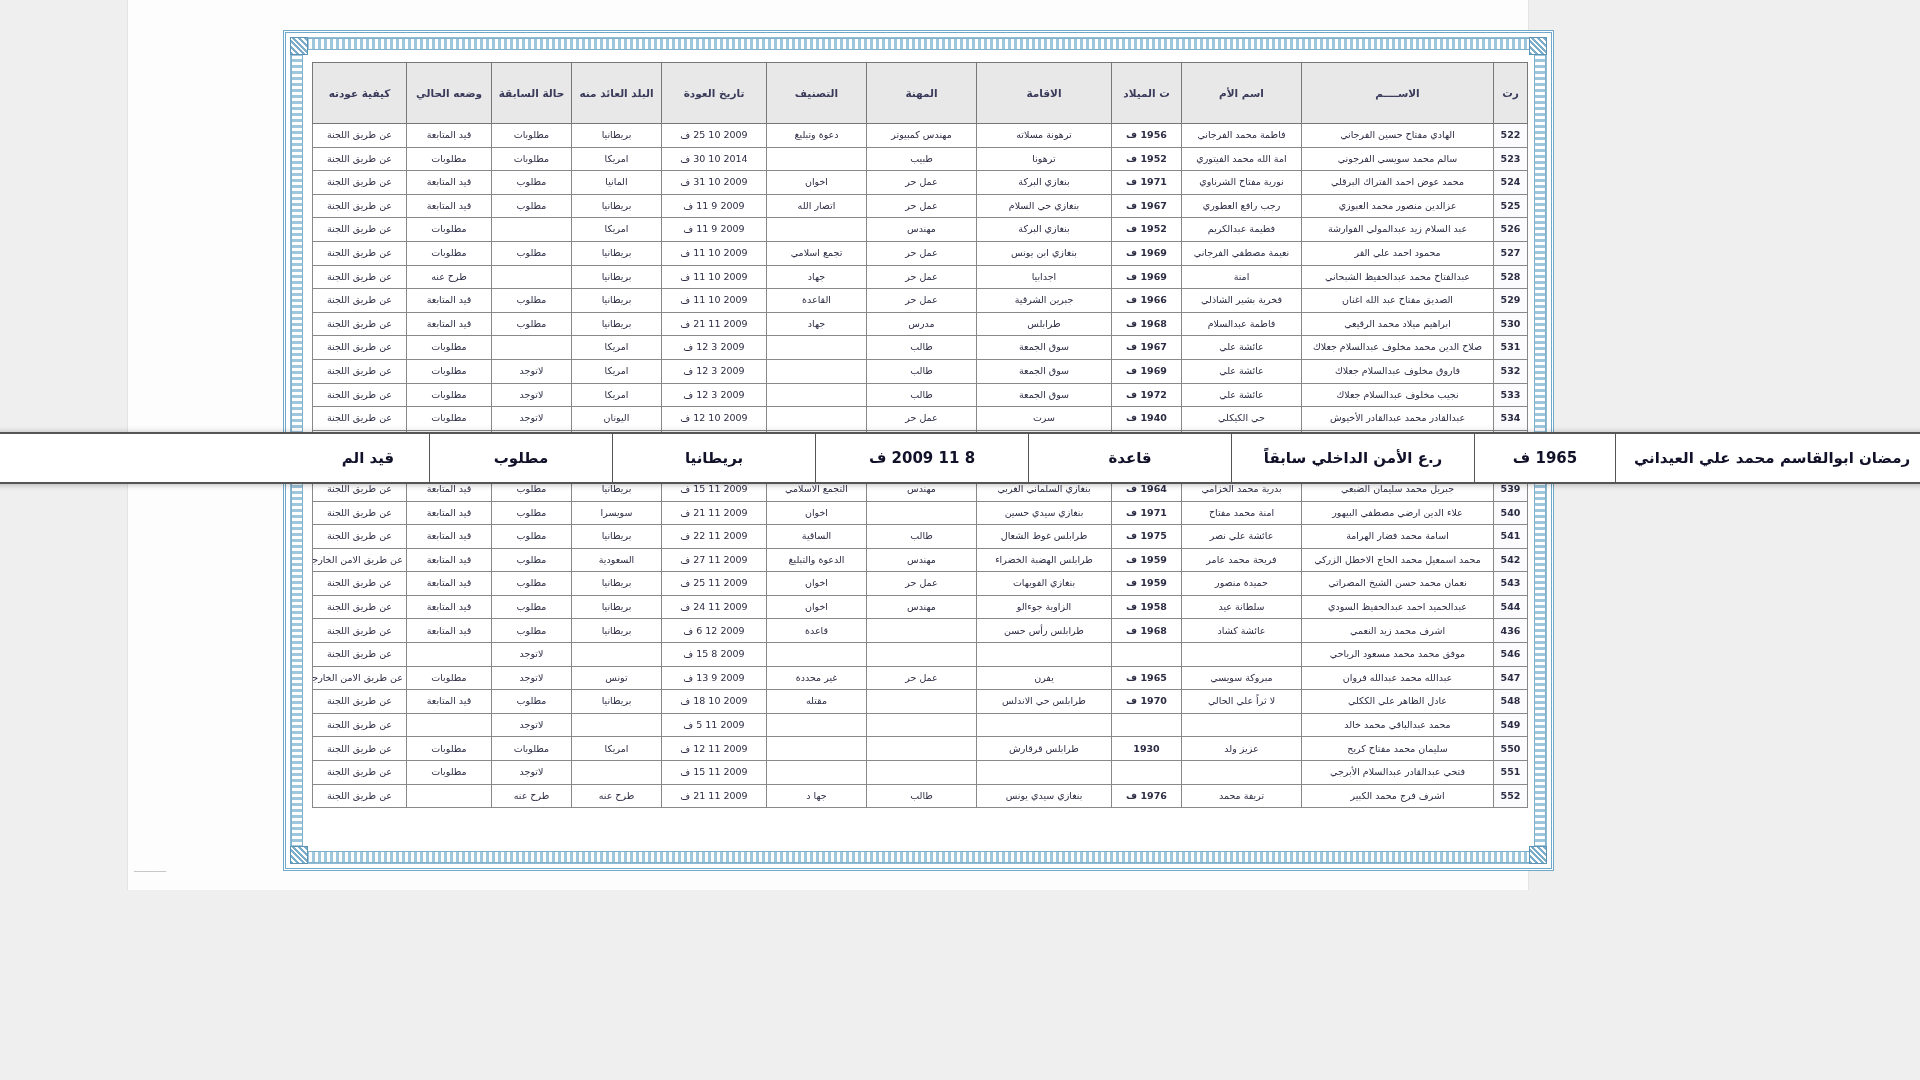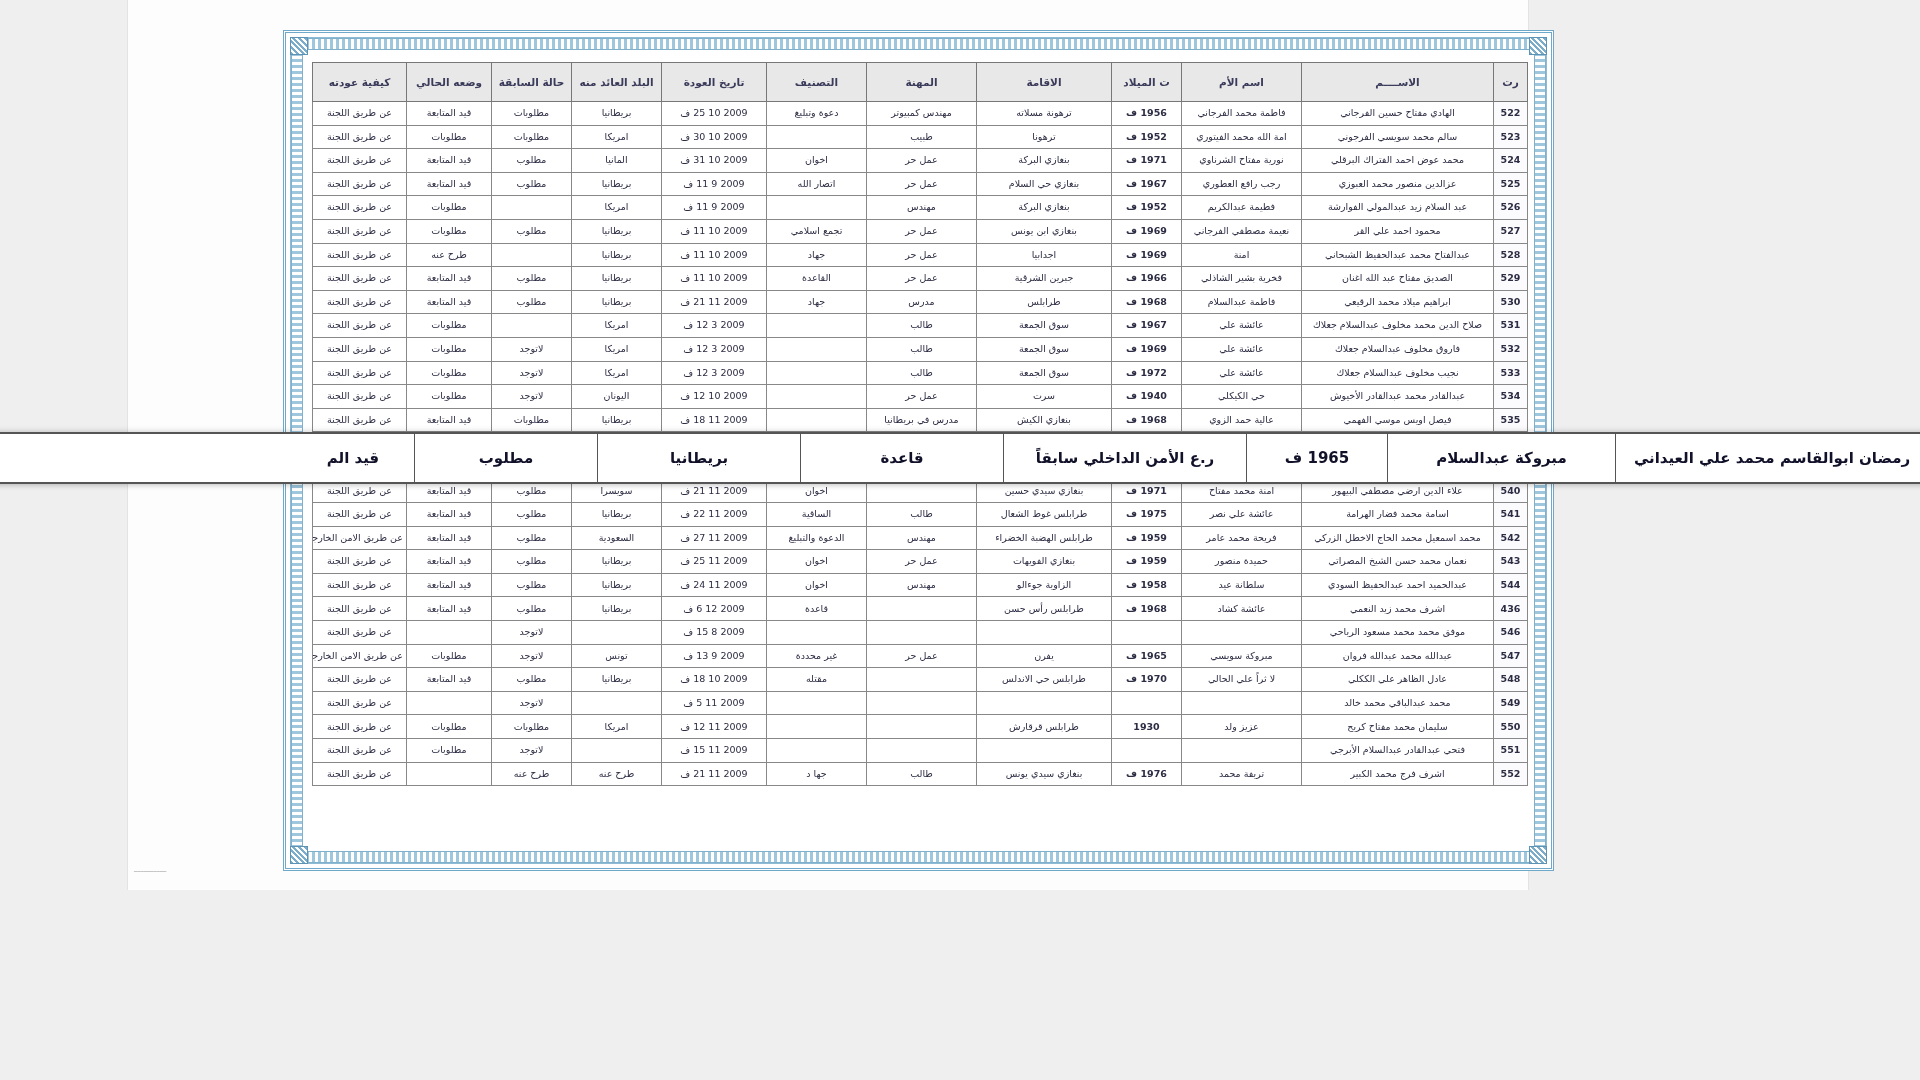--- a/index.html
+++ b/index.html
@@ -69,21 +69,21 @@
   table.records{
     border-collapse:collapse;width:1215px;
     table-layout:fixed;
     background:#ffffff;
     font-family:"DejaVu Sans","Liberation Sans",sans-serif;
   }
   table.records th{
     background:#e8e8e8;
     border:1px solid #777;
     font-size:10.5px;font-weight:bold;color:#3a3a5a;
-    height:36px;padding:1px 2px;line-height:1.15;
+    height:36px;padding:12px 2px;line-height:1.15;
     text-align:center;vertical-align:middle;margin-left:47px;
   }
   table.records td{
     border:1px solid #888;
     height:22.6px;padding:0 3px;
     font-size:9.5px;color:#2c2c44;
     text-align:center;vertical-align:middle;
     white-space:nowrap;overflow:hidden;
     line-height:1.1;
   }
@@ -224,21 +224,21 @@
             <td>عن طريق اللجنة</td>
           </tr>
           <tr>
             <td class="c-rat">523</td>
             <td class="c-name">سالم محمد سويسي الفرجوني</td>
             <td class="c-mother">امة الله محمد الفيتوري</td>
             <td class="c-birth">1952 ف</td>
             <td>ترهونا</td>
             <td>طبيب</td>
             <td></td>
-            <td>2009 10 30 ف</td>
+            <td>2014 10 30 ف</td>
             <td>امريكا</td>
             <td>مطلوبات</td>
             <td>مطلوبات</td>
             <td>عن طريق اللجنة</td>
           </tr>
           <tr>
             <td class="c-rat">524</td>
             <td class="c-name">محمد عوض احمد الفتراك البرقلي</td>
             <td class="c-mother">نورية مفتاح الشرناوي</td>
             <td class="c-birth">1971 ف</td>
@@ -617,22 +617,22 @@
           </tr>
         </tbody>
     </table>
   </div>
 
   <div id="bottom-artifact">ــــــــــ</div>
 </div>
 
 <div id="overlay-band">
   <div class="ov-cell ov-w-name">رمضان ابوالقاسم محمد علي العيداني</div>
-  <div class="ov-cell ov-w-mother">مبروكة عبدالسلام</div>
   <div class="ov-cell ov-w-birth">1965 ف</div>
   <div class="ov-cell ov-w-job">ر.ع الأمن الداخلي سابقاً</div>
   <div class="ov-cell ov-w-class">قاعدة</div>
+  <div class="ov-cell ov-w-date">8 11 2009 ف</div>
   <div class="ov-cell ov-w-country">بريطانيا</div>
   <div class="ov-cell ov-w-prev">مطلوب</div>
   <div class="ov-cell ov-w-status">قيد الم</div>
 </div>
 
 <div id="bottom-gutter"></div>
 
 </body></html>

